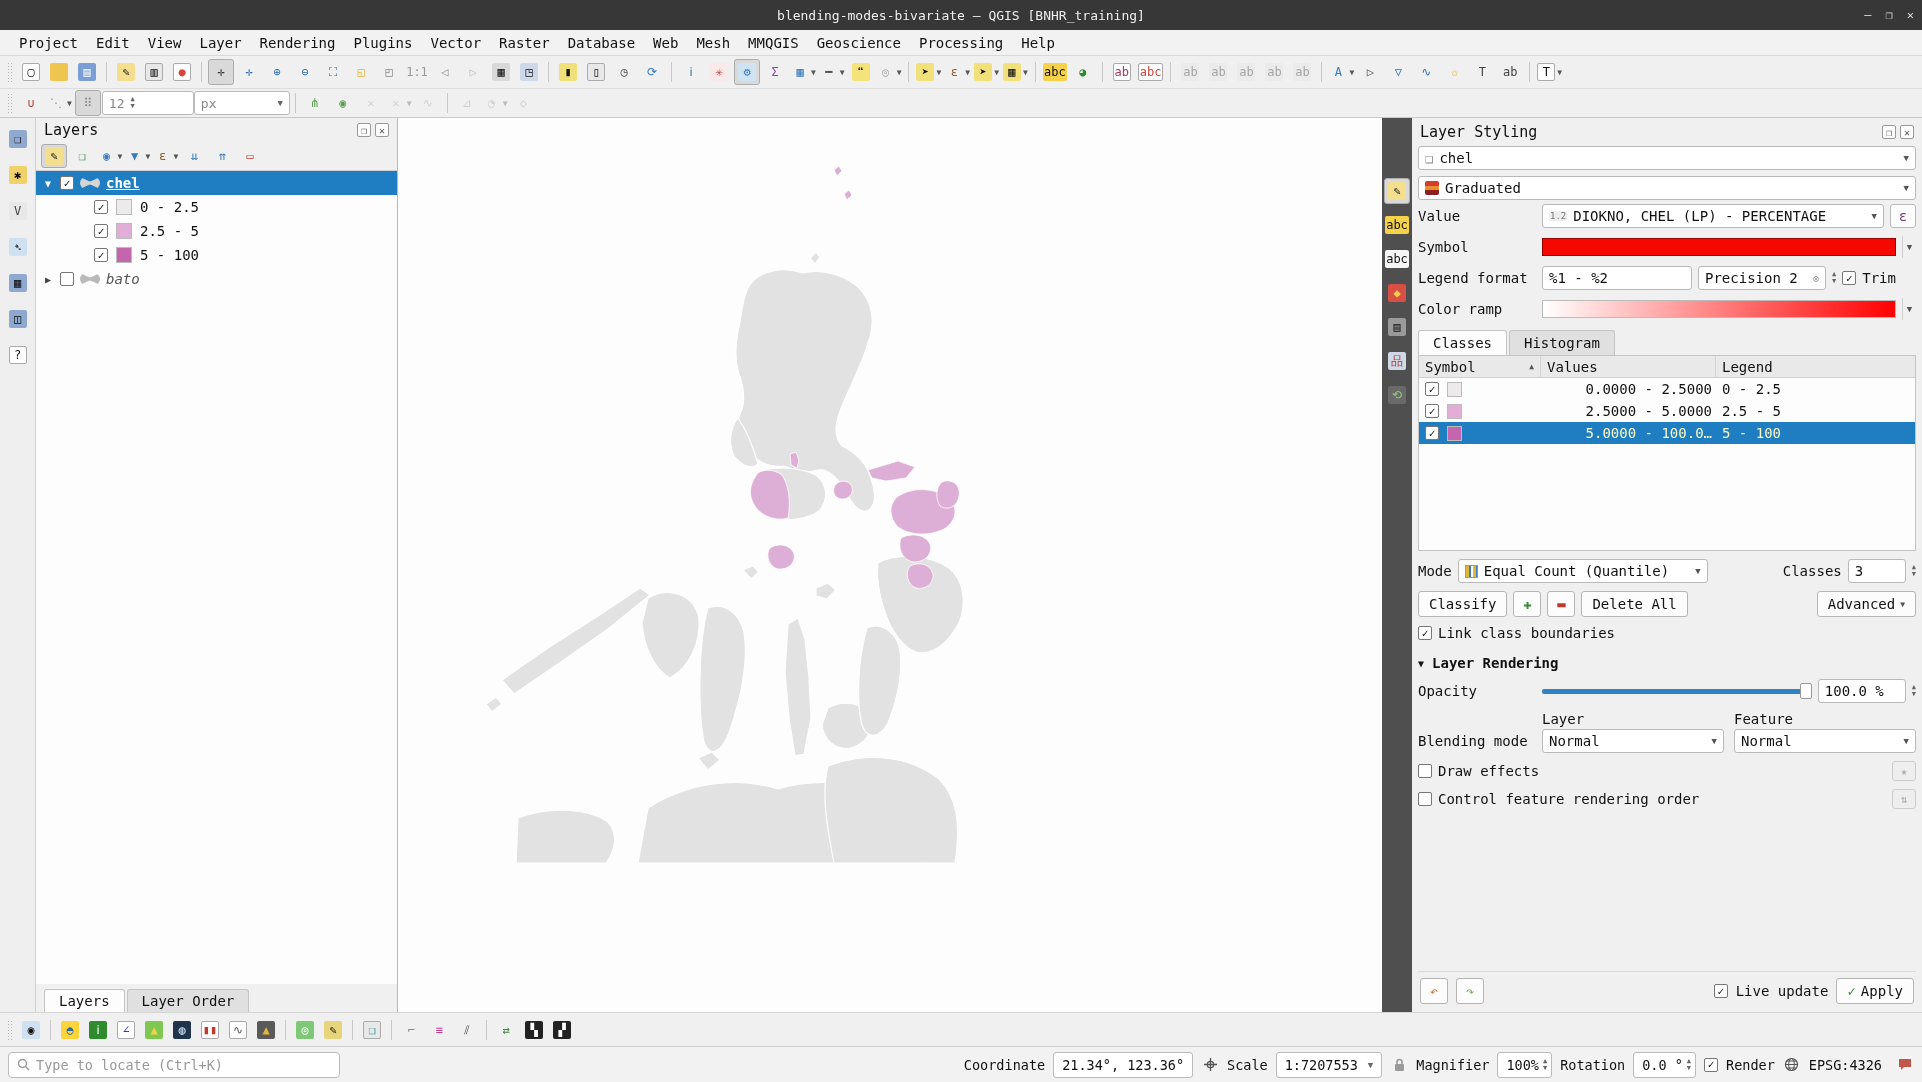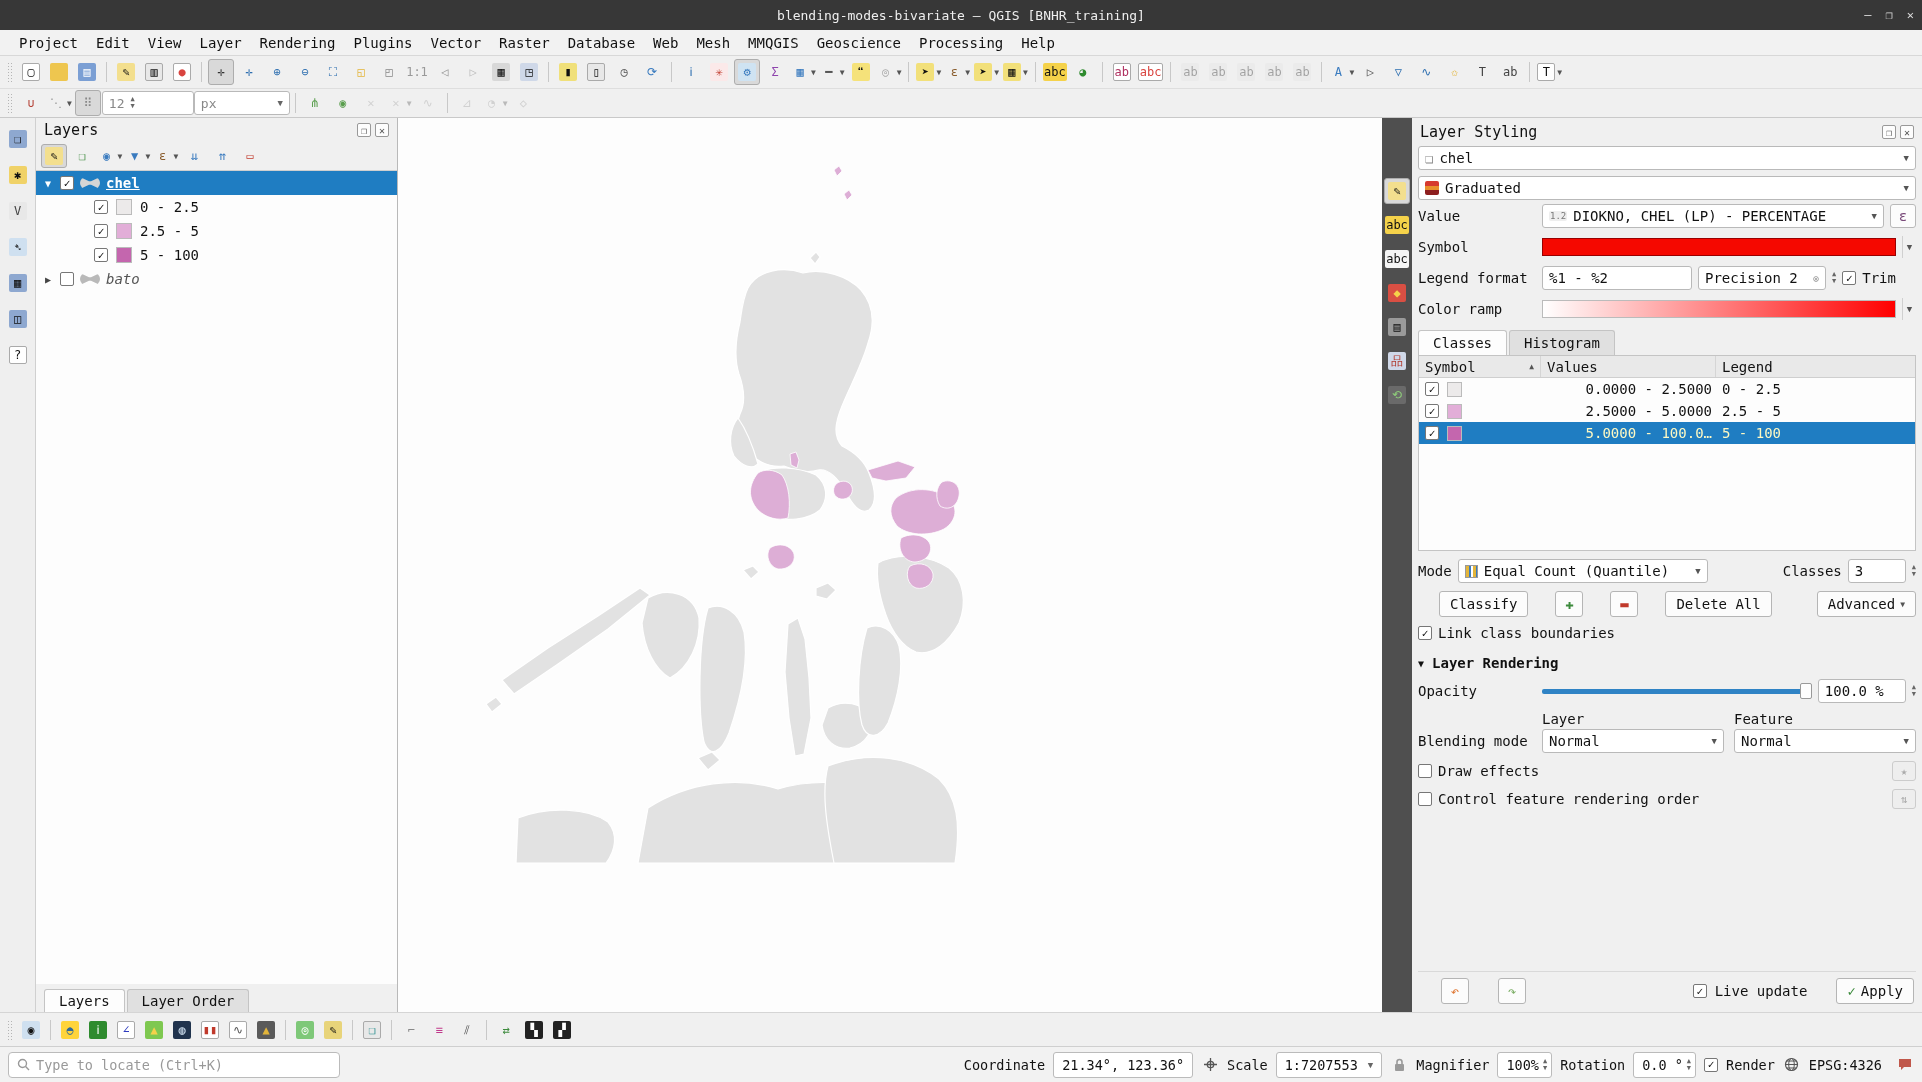--- a/index.html
+++ b/index.html
@@ -101,21 +101,21 @@
   .ct-c1 { width:122px; } .ct-c2 { width:175px; } .ct-c3 { flex:1; border-right:none !important; }
   .sort-ic { font-size:8px; color:#555; margin-left:auto; }
   .ct-row { display:flex; height:22px; align-items:center; }
   .ct-row.selected { background:#1f7dc2; color:#fef9c3; }
   .ct-row .ct-c1 { display:flex; gap:8px; align-items:center; padding:0 6px; }
   .ct-row .ct-c2 { text-align:right; justify-content:flex-end; display:flex; padding:0 4px; }
   .ct-row .ct-c3 { padding:0 6px; }
   .ct-row .swatch { width:15px; height:15px; }
 
   .btn { background:#fcfcfc; border:1px solid #b5b5b5; border-radius:3px; height:26px; display:inline-flex;
-         align-items:center; justify-content:center; padding:0 10px; gap:5px;margin-left:21px; }
+         align-items:center; justify-content:center; padding:0 10px; gap:5px; }
   .btn.square { width:28px; padding:0; }
   .plus { color:#3d8b3d; font-weight:bold; } .minus { color:#c0392b; font-weight:bold; }
   .section-head { display:flex; align-items:center; gap:8px; font-weight:bold; margin:10px 0 4px 0; }
   .tri { font-size:10px; }
   .slider { flex:1; height:18px; position:relative; display:flex; align-items:center; }
   .slider .track { height:5px; width:100%; background:#2f83c5; border-radius:2px; }
   .slider .handle { position:absolute; right:0; width:12px; height:16px; background:#fdfdfd; border:1px solid #999; border-radius:2px; }
   .blend-grid { display:flex; gap:10px; flex:1; }
   .blend-col { flex:1; display:flex; flex-direction:column; gap:2px; }
   .sp-footer { margin-top:auto; display:flex; align-items:center; padding:6px 2px 8px 2px; gap:8px; border-top:1px solid #d9d9d9; }

